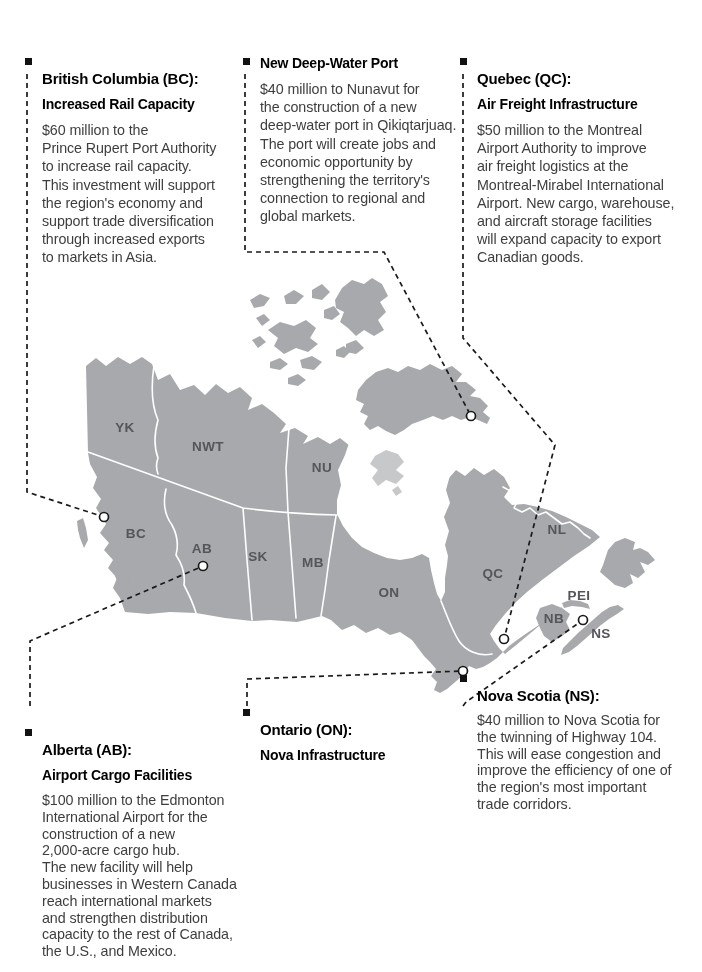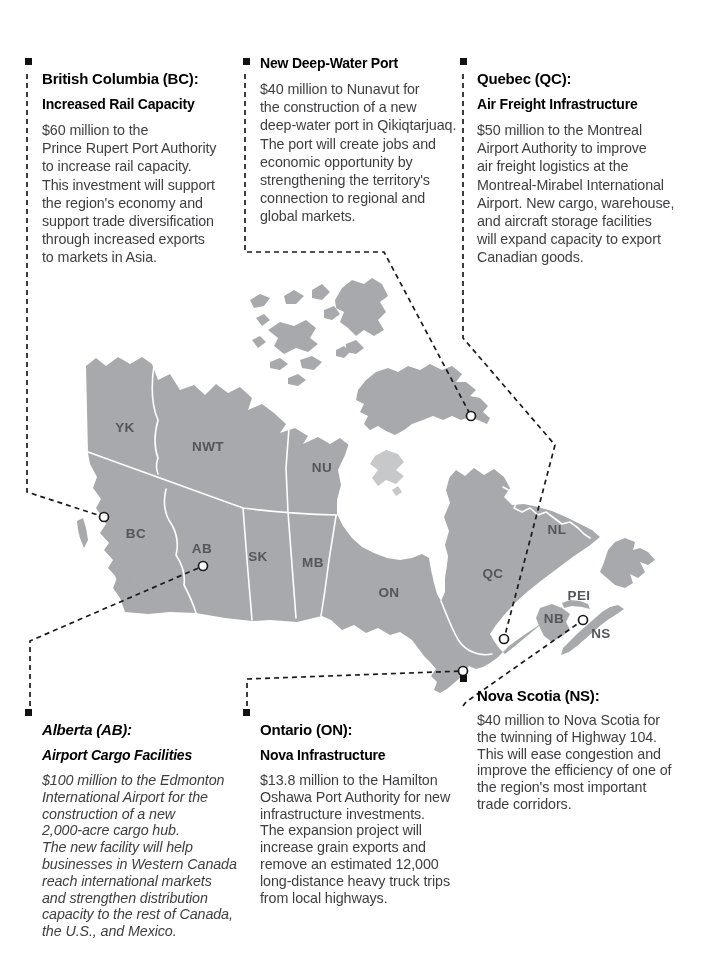--- a/index.html
+++ b/index.html
@@ -134,48 +134,40 @@
     <p>$50 million to the Montreal
 Airport Authority to improve
 air freight logistics at the
 Montreal-Mirabel International
 Airport. New cargo, warehouse,
 and aircraft storage facilities
 will expand capacity to export
 Canadian goods.</p>
   </div>
 
-  <div class="note note--bottom" style="left:42px;top:705px;font-style:italic;">
+  <div class="note note--bottom" style="left:42px;top:725px;">
     <span class="bullet"></span>
     <h3>Alberta (AB):</h3>
     <h4>Airport Cargo Facilities</h4>
     <p>$100 million to the Edmonton
 International Airport for the
 construction of a new
 2,000-acre cargo hub.
 The new facility will help
 businesses in Western Canada
 reach international markets
 and strengthen distribution
 capacity to the rest of Canada,
 the U.S., and Mexico.</p>
   </div>
 
   <div class="note note--bottom" style="left:260px;top:705px;">
     <span class="bullet"></span>
     <h3>Ontario (ON):</h3>
     <h4>Nova Infrastructure</h4>
-    <p>$13.8 million to the Hamilton
-Oshawa Port Authority for new
-infrastructure investments.
-The expansion project will
-increase grain exports and
-remove an estimated 12,000
-long-distance heavy truck trips
-from local highways.</p>
   </div>
 
   <div class="note note--bottom" style="left:477px;top:671px;">
     <span class="bullet"></span>
     <h3>Nova Scotia (NS):</h3>
     <p>$40 million to Nova Scotia for
 the twinning of Highway 104.
 This will ease congestion and
 improve the efficiency of one of
 the region's most important

